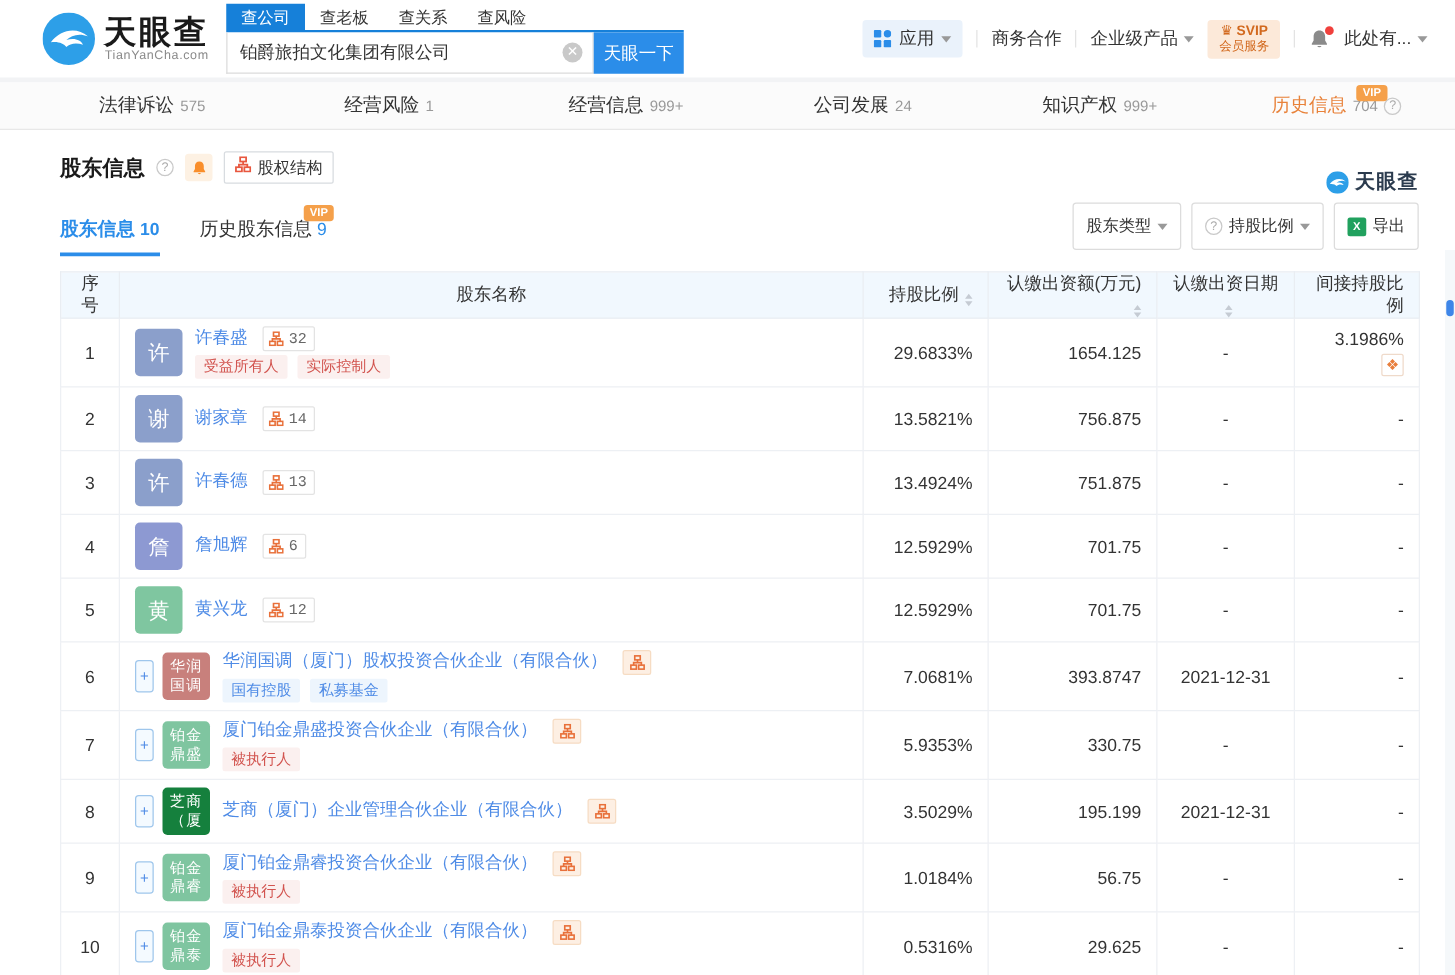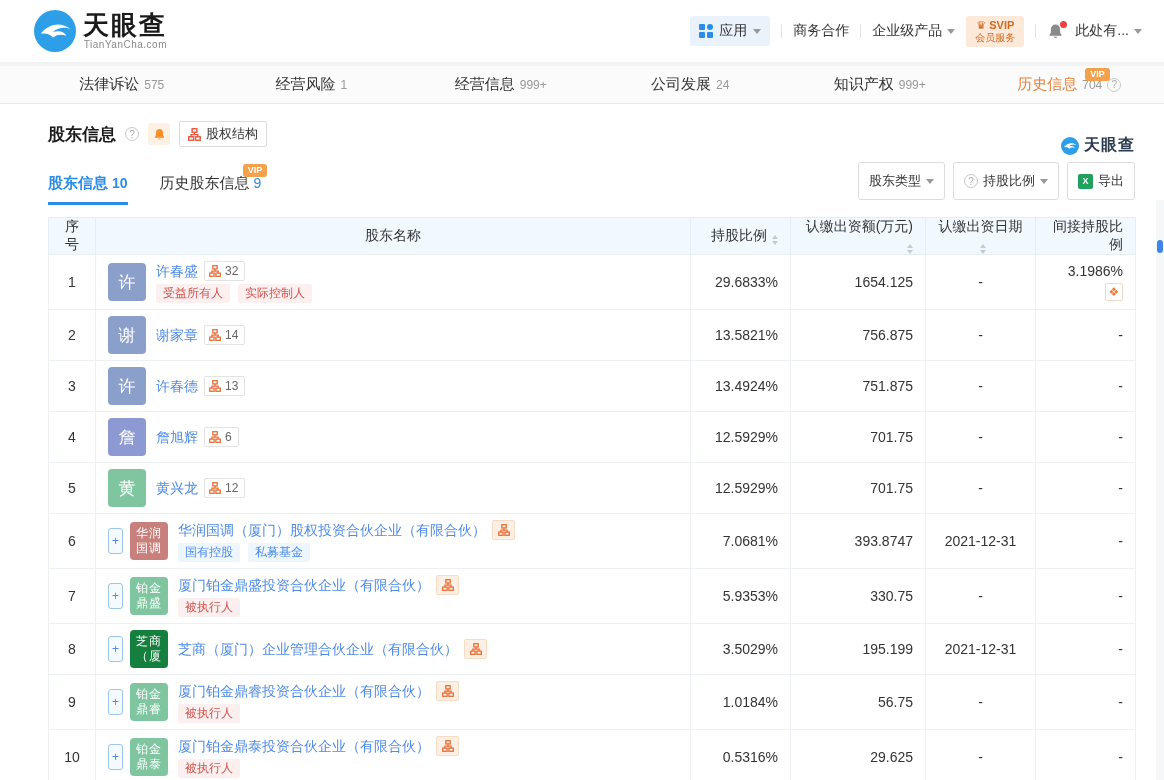--- a/index.html
+++ b/index.html
@@ -46,21 +46,21 @@
   .navtab.orange { color:#E8823A; }
   .viptag { background:#F5A04A; color:#fff; font-size:9px; font-weight:700; padding:1px 5px; border-radius:3px; line-height:11px; }
   .navtab .viptag { position:absolute; top:2px; left:50%; transform:translateX(16px); }
   .qmark { display:inline-flex; width:14px; height:14px; border:1px solid #c9c9c9; border-radius:50%; color:#aaa; font-size:10px; align-items:center; justify-content:center; flex:none; }
 
   
   main { padding:0 29px 0 48px; position:relative; }
   .sechead { margin-top:17px; display:flex; align-items:center; gap:9px; }
   .sec-title { font-size:17px; font-weight:700; color:#1a1a1a; }
   .bellbtn { width:22px; height:22px; background:#FDF1E3; border-radius:3px; display:flex; align-items:center; justify-content:center; cursor:pointer; }
-  .structure-btn { border:1px solid #D8DCE0; background:#fff; border-radius:2px; padding:3px 8px; display:flex; align-items:center; gap:5px; font-size:13px; color:#333; cursor:pointer; }
+  .structure-btn { border:1px solid #D8DCE0; background:#fff; border-radius:2px; padding:3px 8px; display:flex; align-items:flex-start; gap:5px; font-size:13px; color:#333; cursor:pointer; }
   .watermark { position:absolute; right:29px; top:14px; display:flex; align-items:center; gap:5px; }
   .watermark span { font-size:16px; font-weight:700; color:#2B3B4E; letter-spacing:1px; }
 
   .subrow { margin-top:15px; display:flex; align-items:flex-end; }
   .subtabs { display:flex; gap:32px; }
   .subtab { font-size:15px; color:#333; padding-bottom:9px; position:relative; cursor:pointer; }
   .subtab .cnt { color:#2B8DE9; margin-left:4px; font-size:14px; }
   .subtab.active { color:#2B8DE9; font-weight:600; border-bottom:3px solid #2B8DE9; }
   .subtab .viptag { position:absolute; top:-10px; right:-6px; }
   .tools { margin-left:auto; display:flex; gap:8px; align-items:center; padding-bottom:5px; }
@@ -74,21 +74,21 @@
   .col-right { text-align:right; }
   .col-center { text-align:center; }
   .col-left { text-align:left; }
   .sort { display:inline-flex; flex-direction:column; gap:2px; margin-left:5px; vertical-align:1px; }
   .tri-up { width:0; height:0; border-left:3.5px solid transparent; border-right:3.5px solid transparent; border-bottom:4px solid #C5CBD3; }
   .tri-down { width:0; height:0; border-left:3.5px solid transparent; border-right:3.5px solid transparent; border-top:4px solid #C5CBD3; }
   .name-flex { display:flex; align-items:center; gap:10px; }
   .plus-btn { width:15px; height:26px; border:1px solid #9EC6EC; background:#F4FAFF; color:#4E8BE6; border-radius:3px; font-size:12px; display:flex; align-items:center; justify-content:center; flex:none; cursor:pointer; margin-right:-3px; }
   .avatar { width:38px; height:38px; border-radius:4px; color:#fff; display:flex; align-items:center; justify-content:center; flex:none; font-size:17px; }
   .avatar.multi { flex-direction:column; font-size:12px; line-height:15px; letter-spacing:1px; }
-  .nameline { display:flex; align-items:flex-end; gap:6px; }
+  .nameline { display:flex; align-items:flex-start; gap:12px;font-family:Liberation Mono, monospace; }
   a.sname { color:#4E8BE6; font-size:14px; text-decoration:none; cursor:pointer; }
   .cbadge { display:inline-flex; align-items:center; gap:4px; border:1px solid #E3E3E3; border-radius:2px; padding:2px 6px 2px 4px; font-size:12px; color:#666; background:#fff; cursor:pointer; }
   .orgbtn { width:23px; height:20px; background:#FDEFE3; border:1px solid #F6DCC3; border-radius:2px; display:flex; align-items:center; justify-content:center; cursor:pointer; }
   .tagline { margin-top:3px; display:flex; gap:8px; }
   .tag { font-size:12px; padding:2px 7px; border-radius:2px; line-height:15px; }
   .tag.red { color:#D2544F; background:#FBF0EF; }
   .tag.blue { color:#4E8BE6; background:#EDF5FD; }
   .ind-icon { display:inline-flex; align-items:center; justify-content:center; width:18px; height:18px; border:1px solid #EFDACA; border-radius:2px; color:#E87E3C; font-size:12px; margin-left:5px; vertical-align:-4px; cursor:pointer; }
 
   .scrolltrack { position:absolute; right:0; top:200px; bottom:0; width:8px; background:#F5F8FA; }
@@ -103,20 +103,35 @@
     <div class="logo">
       <span style="display:flex;">
         <svg width="42" height="42" viewBox="0 0 44 44">
             <circle cx="22" cy="22" r="22" fill="#2D9FE8"></circle>
             <path d="M7 25c8-11 22-13 31-5-7-3-14-1-18 3 7-2 12 0 14 4-6-2-11-1-14 2-2-3-7-5-13-4z" fill="#fff"></path>
           </svg>
       </span>
       <div class="logo-txt">
         <div class="brand">天眼查</div>
         <div class="domain">TianYanCha.com</div>
+      </div>
+    </div>
+    <div class="searchwrap">
+      <div class="stabs" id="search-tabs">
+          <span class="stab active">查公司</span>
+          <span class="stab">查老板</span>
+          <span class="stab">查关系</span>
+          <span class="stab">查风险</span>
+        </div>
+      <div class="srow">
+        <div class="sinput">
+          <span class="sval">铂爵旅拍文化集团有限公司</span>
+          <span class="clear">✕</span>
+        </div>
+        <button class="sbtn">天眼一下</button>
       </div>
     </div>
     <div class="hnav">
       <div class="chip-app">
         <span style="display:flex;">
           <svg width="14" height="14" viewBox="0 0 14 14">
               <rect x="0" y="0" width="6" height="6" rx="1" fill="#2B8DE9"></rect>
               <rect x="8" y="0" width="6" height="6" rx="3" fill="#2B8DE9"></rect>
               <rect x="0" y="8" width="6" height="6" rx="1" fill="#2B8DE9"></rect>
               <rect x="8" y="8" width="6" height="6" rx="1" fill="#2B8DE9"></rect>

